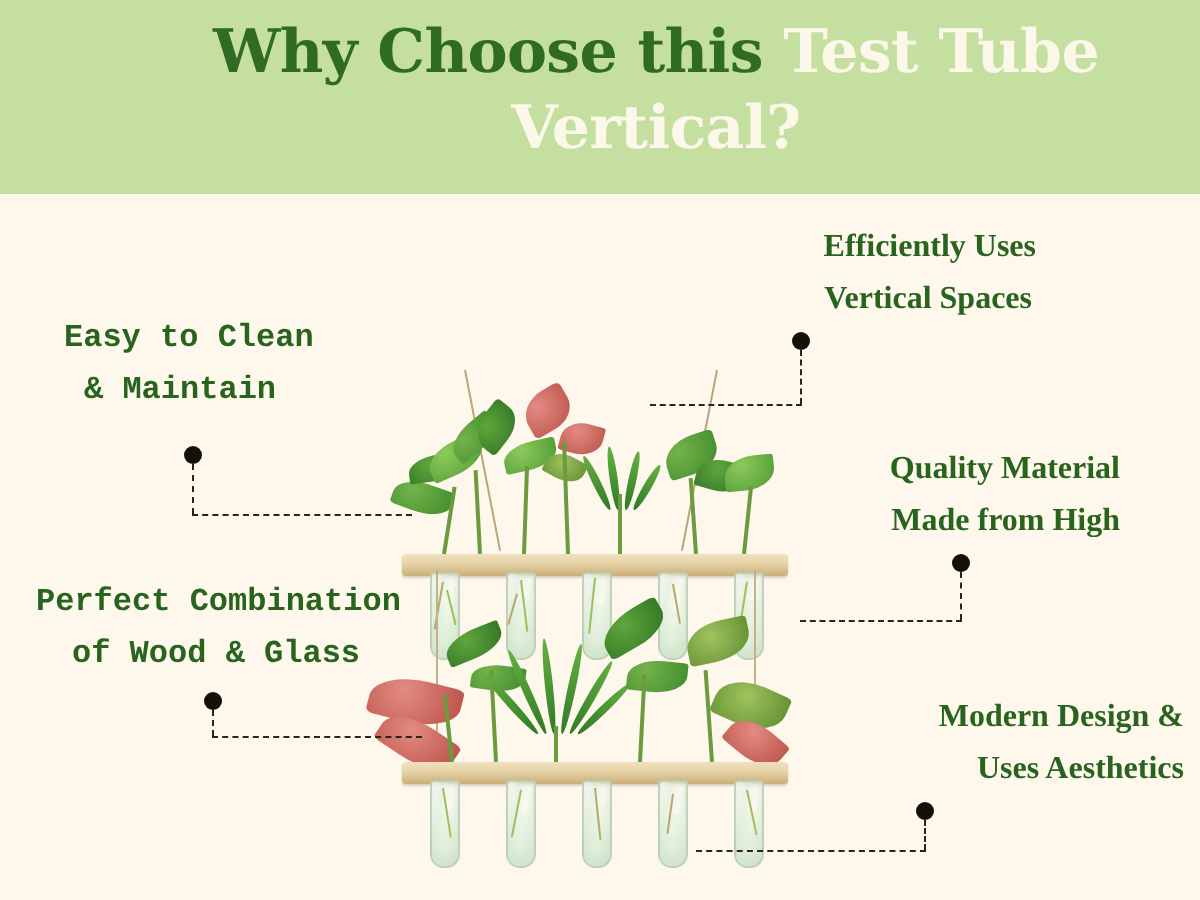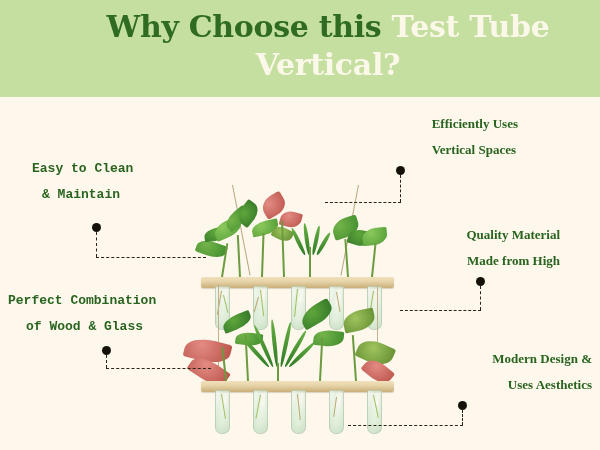--- a/index.html
+++ b/index.html
@@ -44,21 +44,21 @@
   }
   .header-title .accent {
     color: #FBF7E9;
   }
 
   
   .callout {
     position: absolute;
     font-family: "Liberation Serif", serif;
     font-weight: bold;
-    font-size: 13px;
+    font-size: 16px;
     line-height: 26px;
     color: #29641F;
     white-space: nowrap;
   }
   .callout.right { text-align: right; }
   .callout.left  { text-align: left; font-family: Liberation Mono, monospace; }
 
   
   .dot {
     position: absolute;
@@ -304,21 +304,21 @@
   <div class="lead-h" style="left:325px; top:202px; width:76px;"></div>
 
   <div class="callout right" style="left:380px; top:222px; width:180px;">
     <div>Quality Material</div>
     <div>Made from High</div>
   </div>
   <div class="dot" style="left:476px; top:277px;"></div>
   <div class="lead-v" style="left:480px; top:286px; height:24px;"></div>
   <div class="lead-h" style="left:400px; top:310px; width:81px;"></div>
 
-  <div class="callout left" style="left:8px; top:288px;">
+  <div class="callout left" style="left:18px; top:288px;">
     <div>Perfect Combination</div>
     <div style="padding-left:18px;">of Wood &amp; Glass</div>
   </div>
   <div class="dot" style="left:102px; top:346px;"></div>
   <div class="lead-v" style="left:106px; top:355px; height:13px;"></div>
   <div class="lead-h" style="left:106px; top:368px; width:105px;"></div>
 
   <div class="callout right" style="left:400px; top:346px; width:192px;">
     <div>Modern Design &amp;</div>
     <div>Uses Aesthetics</div>

